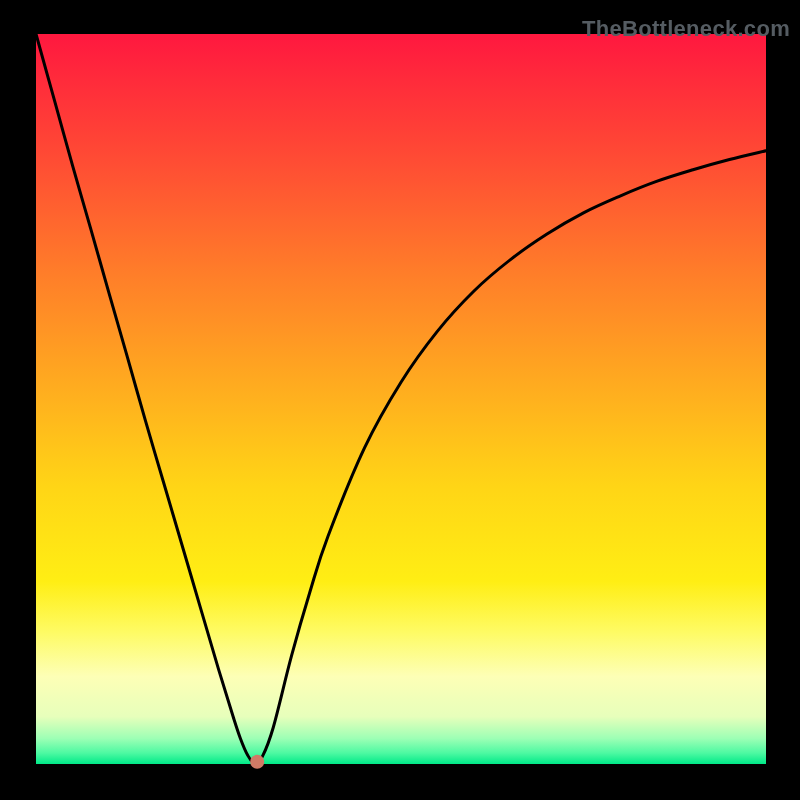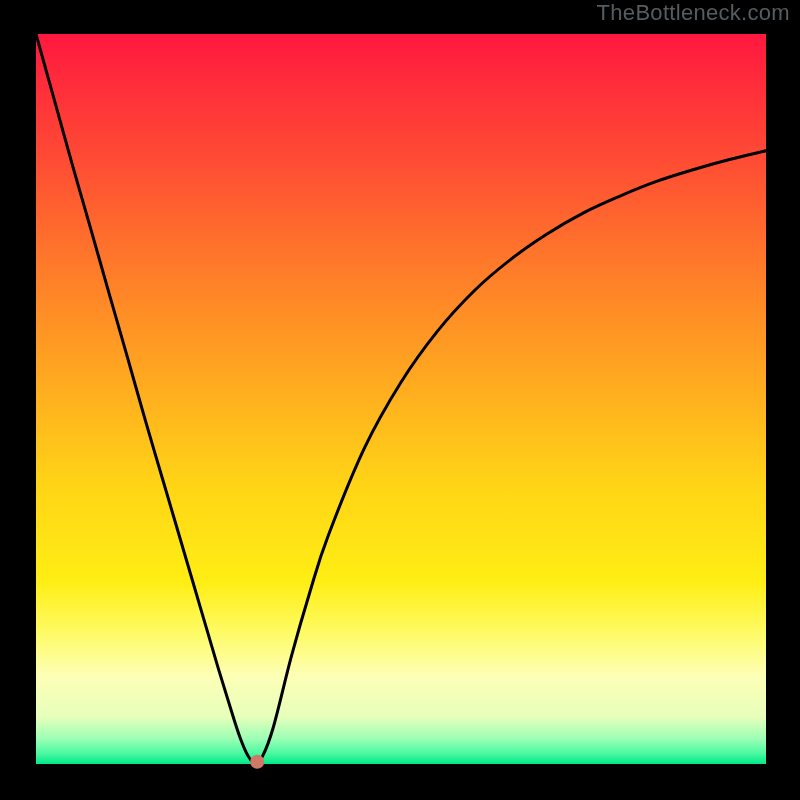--- a/index.html
+++ b/index.html
@@ -14,25 +14,25 @@
   .canvas-wrap {
     position: relative;
     width: 800px;
     height: 800px;
   }
   svg {
     display: block;
   }
   .watermark {
     position: absolute;
-    top: 0;
+    top: 16px;
     right: 10px;
     color: #555c62;
     font-size: 22px;
-    font-weight: 400;
+    font-weight: 700;
     letter-spacing: 0.3px;
     user-select: none;
   }
 </style>
 </head>
 <body>
 
 <div class="canvas-wrap">
   <svg width="800" height="800" viewBox="0 0 800 800">
     <defs>

